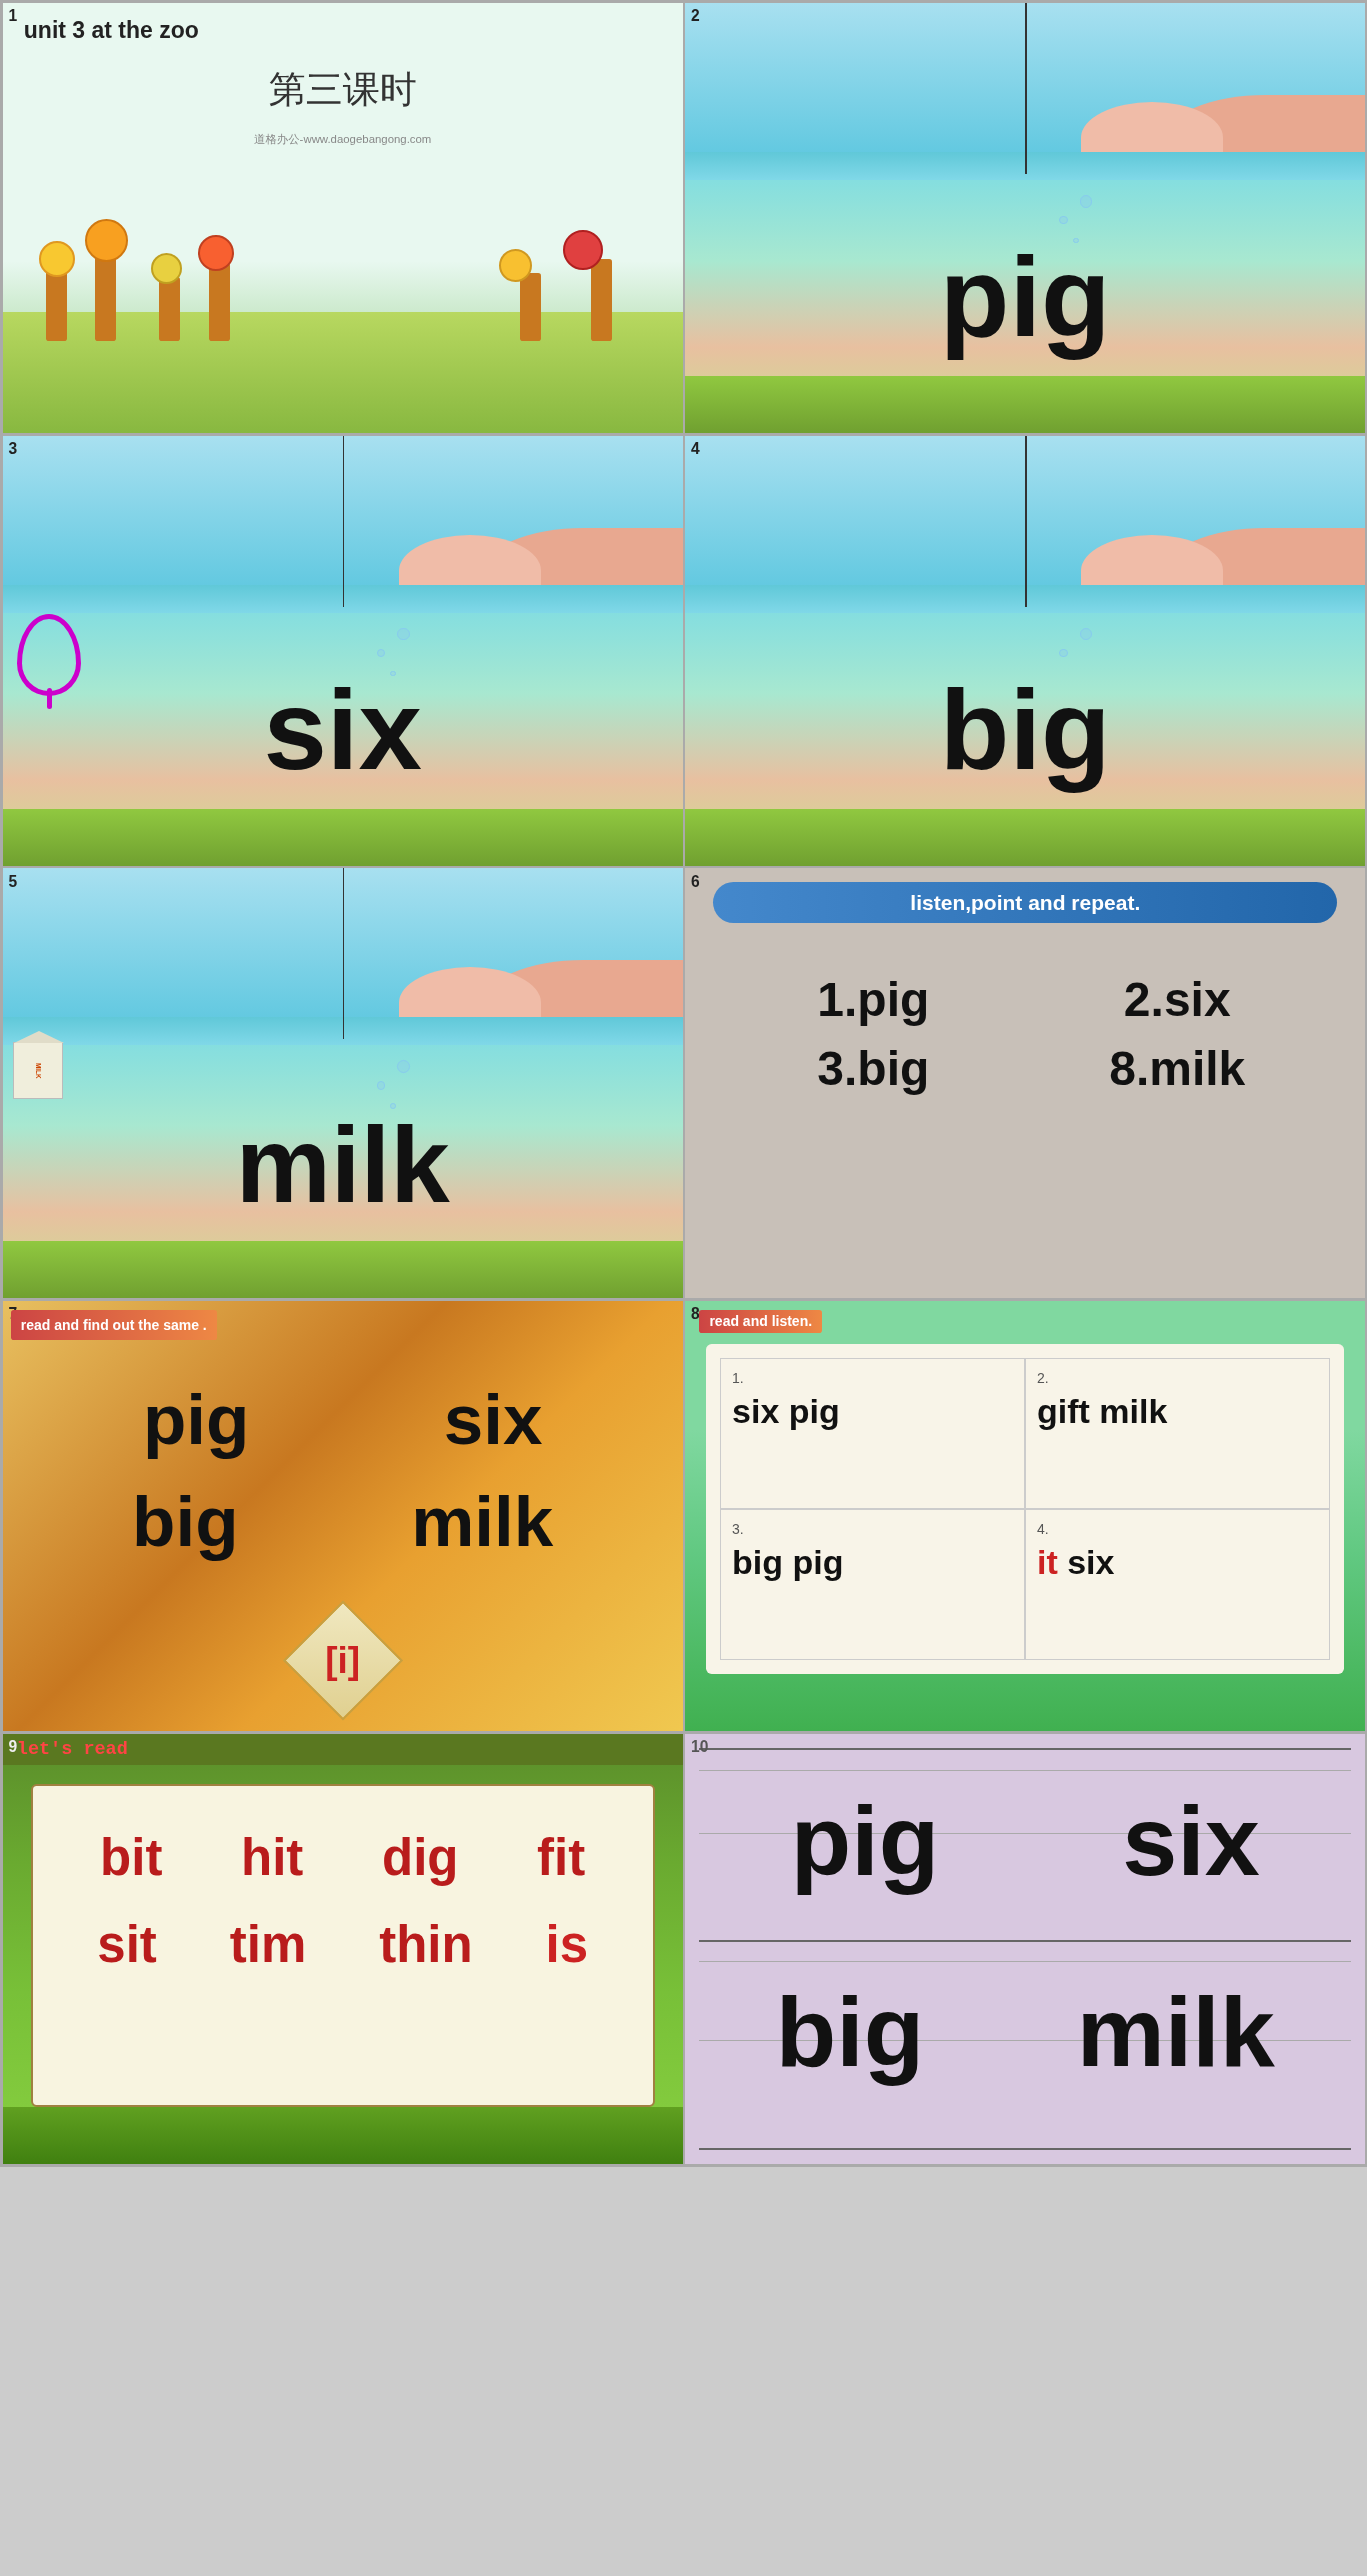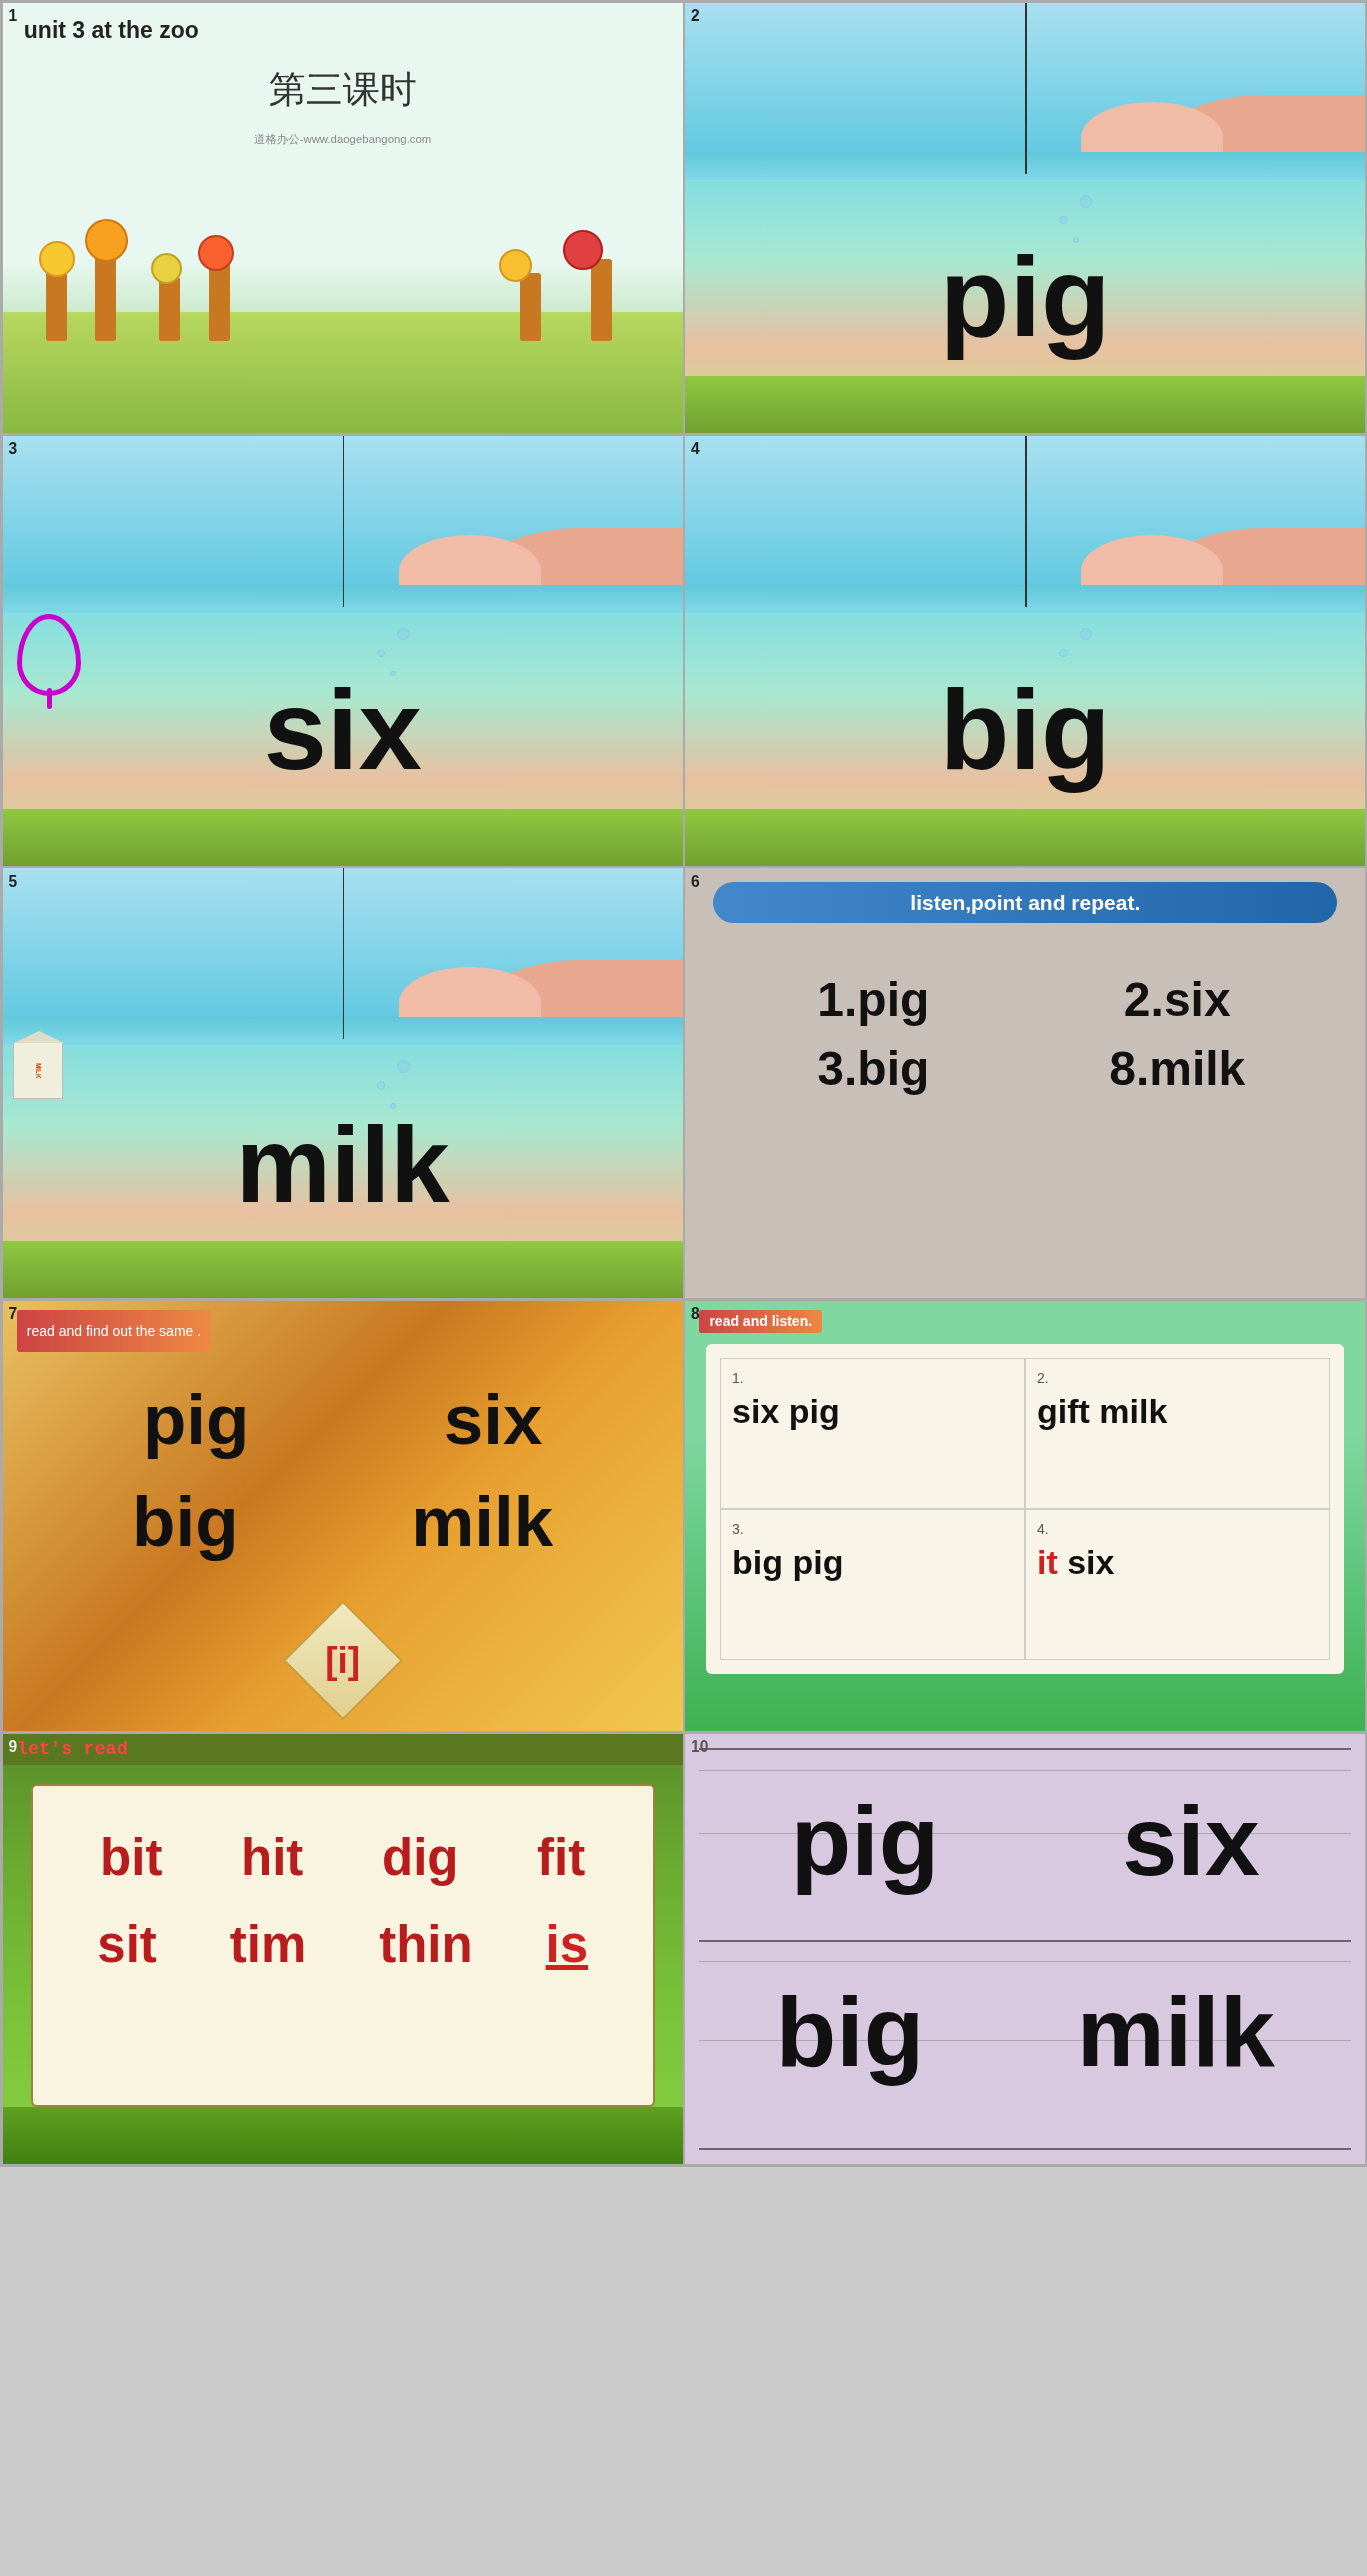--- a/index.html
+++ b/index.html
@@ -110,26 +110,26 @@
       text-align: center;
     }
 
     
     .slide7 {
       background: linear-gradient(135deg, #e8c060 0%, #c87820 40%, #e8a030 60%, #f0c850 100%);
     }
     .slide7 .banner {
       position: absolute;
       top: 8.5px;
-      left: 14px;
+      left: 8px;
       background: linear-gradient(to right, #cc4444, #ee8844);
       color: white;
       font-size: 14px;
-      font-weight: normal;
-      padding: 13px 10px;
+      font-weight: bold;
+      padding: 7px 10px;
       border-radius: 2.8px;
       z-index: 10;
     }
     .slide7 .words-area {
       position: absolute;
       top: 57px;
       left: 43px;
       right: 43px;
     }
     .slide7 .word-row {
@@ -401,21 +401,21 @@
       <div class="word-row">
         <span class="word-item">bit</span>
         <span class="word-item">hit</span>
         <span class="word-item">dig</span>
         <span class="word-item">fit</span>
       </div>
       <div class="word-row" style="margin-top:28px;">
         <span class="word-item">sit</span>
         <span class="word-item">tim</span>
         <span class="word-item">thin</span>
-        <span class="word-item red" style="color:#cc2222;text-decoration:underline;">is</span>
+        <span class="word-item red" style="color:#cc2222;">is</span>
       </div>
     </div>
 
     <div style="position:absolute;bottom:0;left:0;width:100%;height:57px;background:linear-gradient(to bottom,#60a020,#408010);border-radius:0;"></div>
   </div>
 
   <div class="slide slide10">
     <span class="slide-num" style="color:#555;">10</span>
 
     <div style="position:absolute;top:0;left:0;width:100%;height:100%;background:#d8c8e0;"></div>

